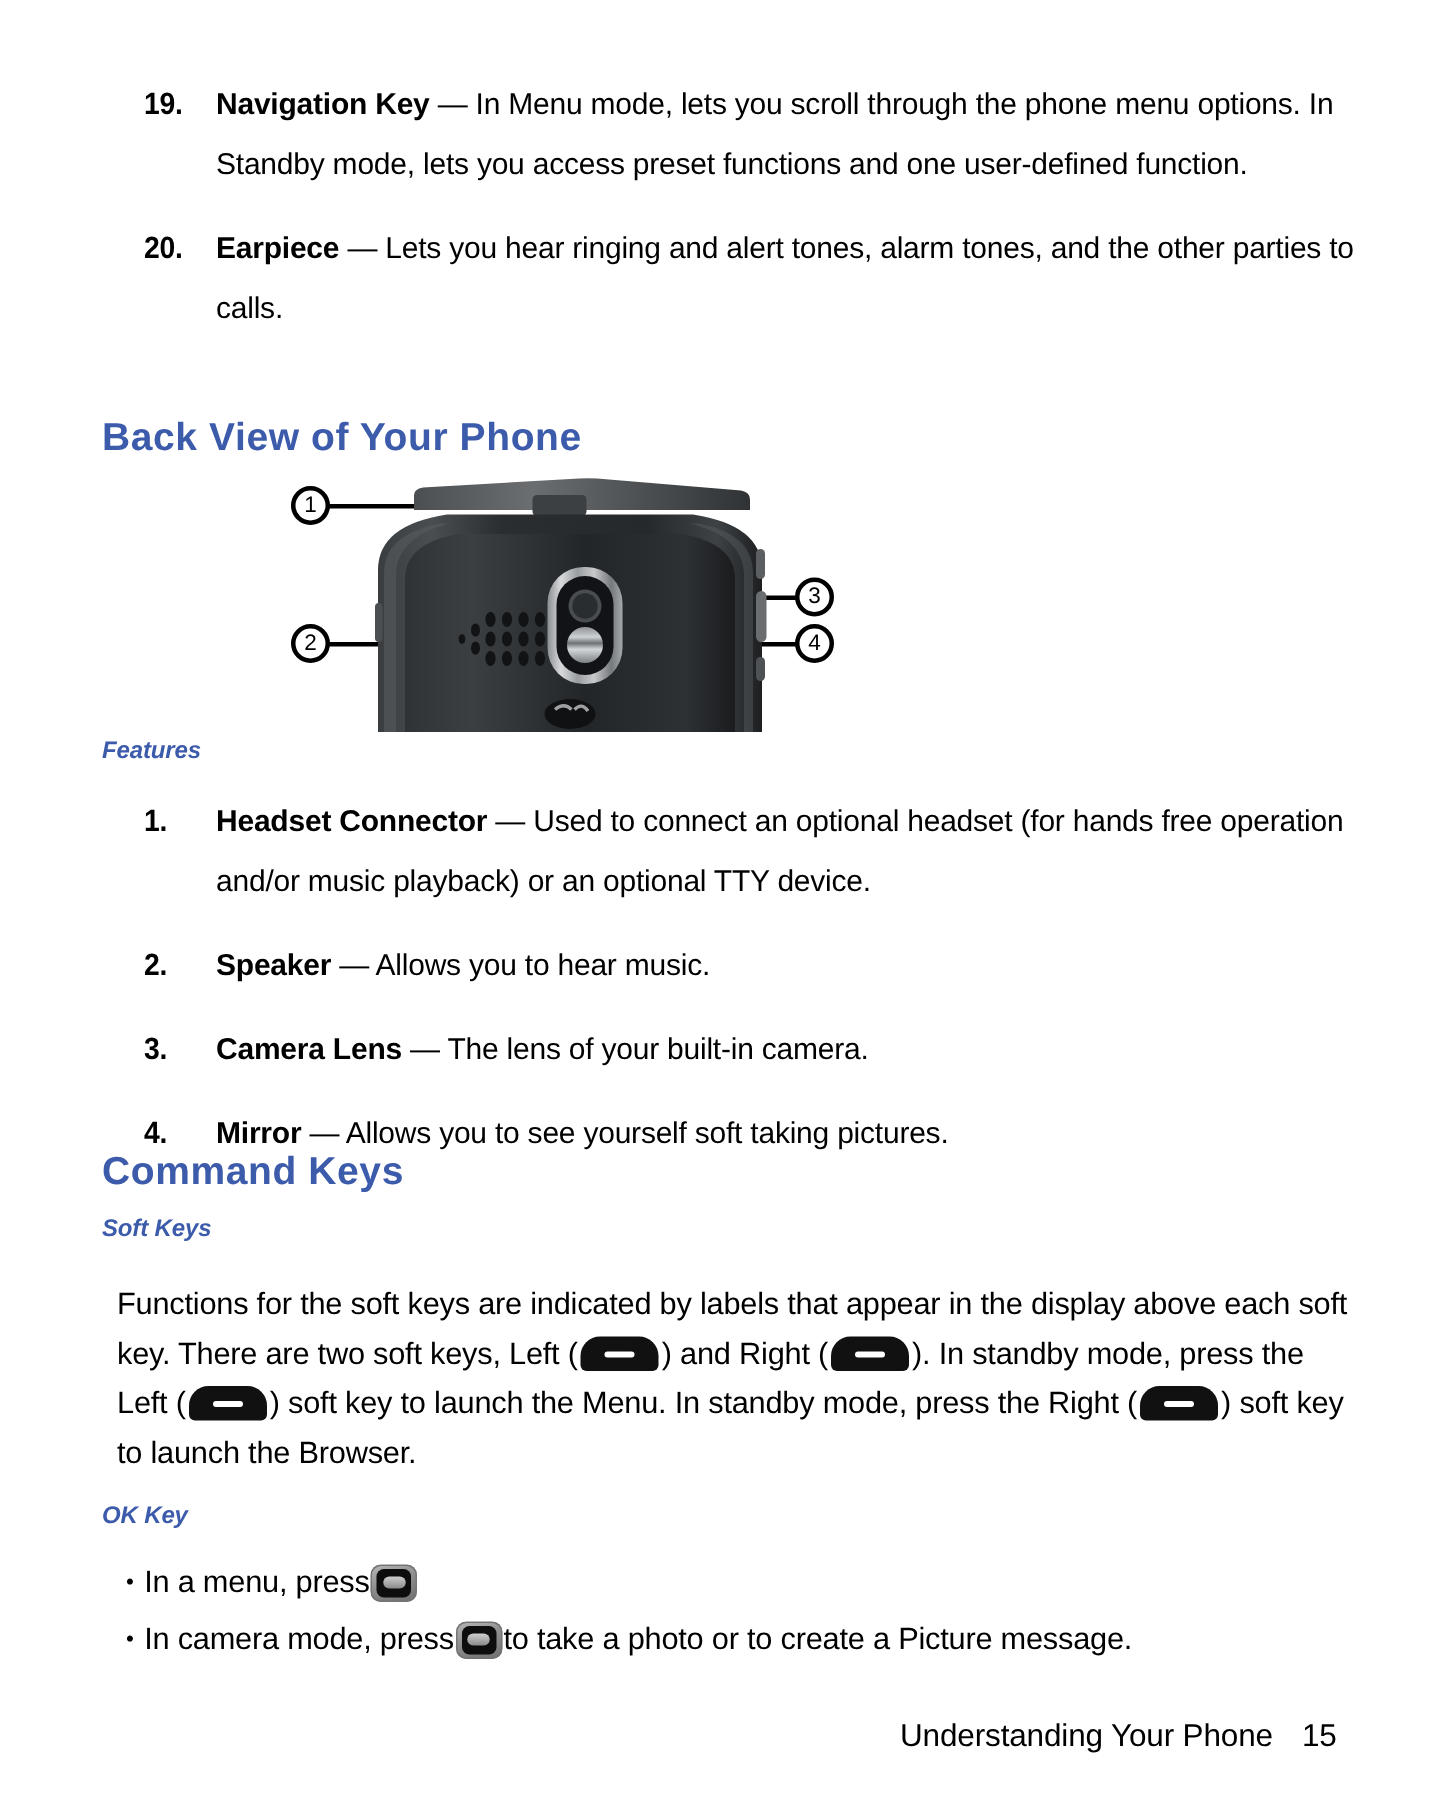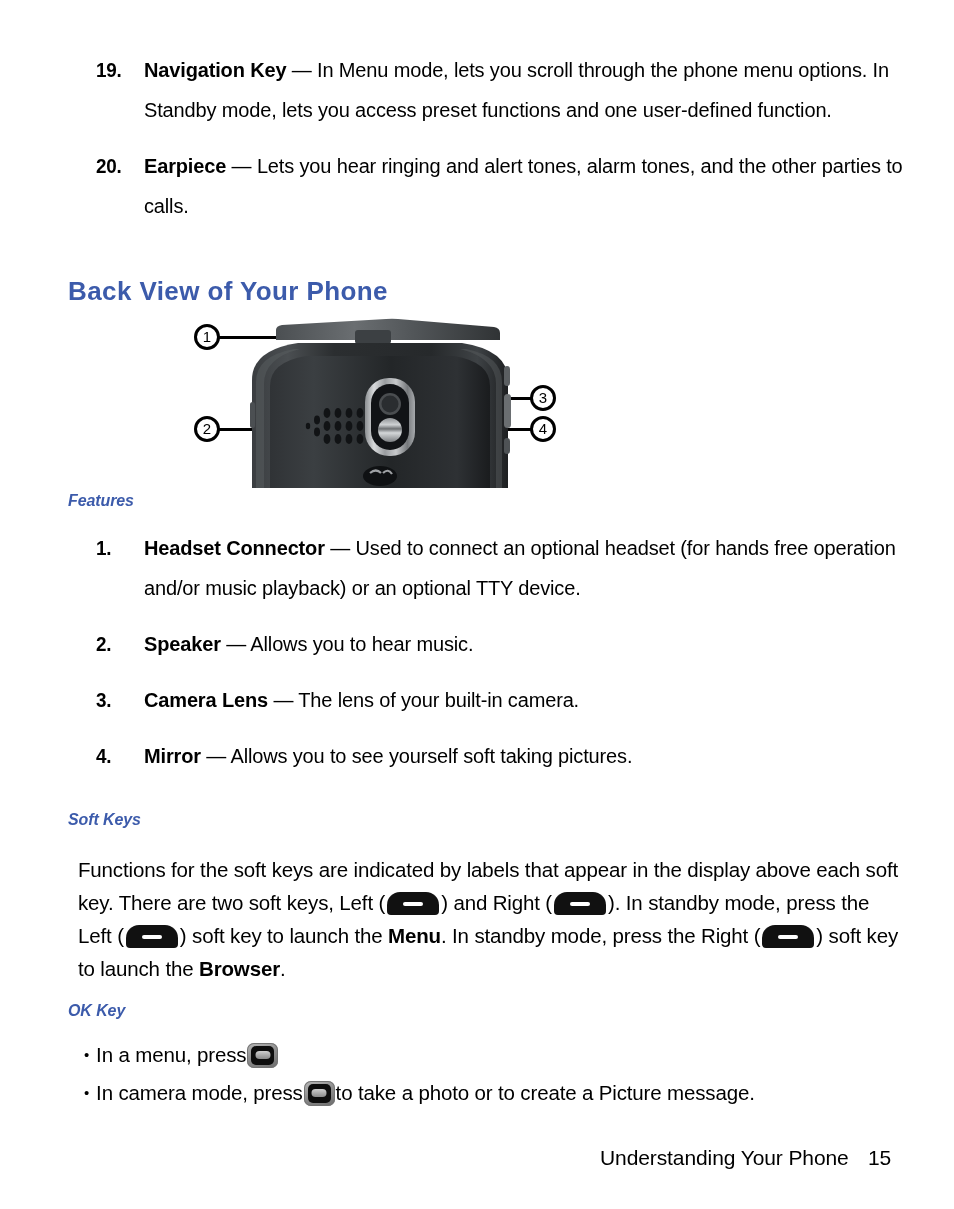--- a/index.html
+++ b/index.html
@@ -74,21 +74,21 @@
     white-space: nowrap;
   }
 
   
   .para {
     position: absolute;
     font-size: 20.5px;
     line-height: 33px;
     letter-spacing: -0.15px;
   }
-  .para b { font-weight: bold; }
+  .para b { font-weight: normal; }
 
   
   .bullets {
     position: absolute;
     left: 84px;
     width: 840px;
   }
   .bullet {
     font-size: 20.5px;
     line-height: 38px;
@@ -335,20 +335,21 @@
       <div class="body"><b>Camera Lens</b><span> — </span><span>The lens of your built-in camera.</span></div>
     </div>
 
     <div class="numitem">
       <div class="num">4.</div>
       <div class="body"><b>Mirror</b><span> — </span><span>Allows you to see yourself soft taking pictures.</span></div>
     </div>
 
   </div>
 
+  <h1 class="h-blue" style="left:68px; top:765px;">Command Keys</h1>
 
   <h2 class="h-blue-ital" style="left:68px; top:811px;">Soft Keys</h2>
 
   <div class="para" style="left:78px; top:853px; width:826px;"><span>Functions for the soft keys are indicated by labels that appear in the display above each soft key. There are two soft keys, Left (</span><span class="softkey-ico"></span><span>) and Right (</span><span class="softkey-ico"></span><span>). In standby mode, press the Left (</span><span class="softkey-ico"></span><span>) soft key to launch the </span><b>Menu</b><span>. In standby mode, press the Right (</span><span class="softkey-ico"></span><span>) soft key to launch the </span><b>Browser</b><span>.</span></div>
 
   <h2 class="h-blue-ital" style="left:68px; top:1002px;text-align:right;">OK Key</h2>
 
   <div class="bullets" style="top:1036px;">
 
     <div class="bullet">

